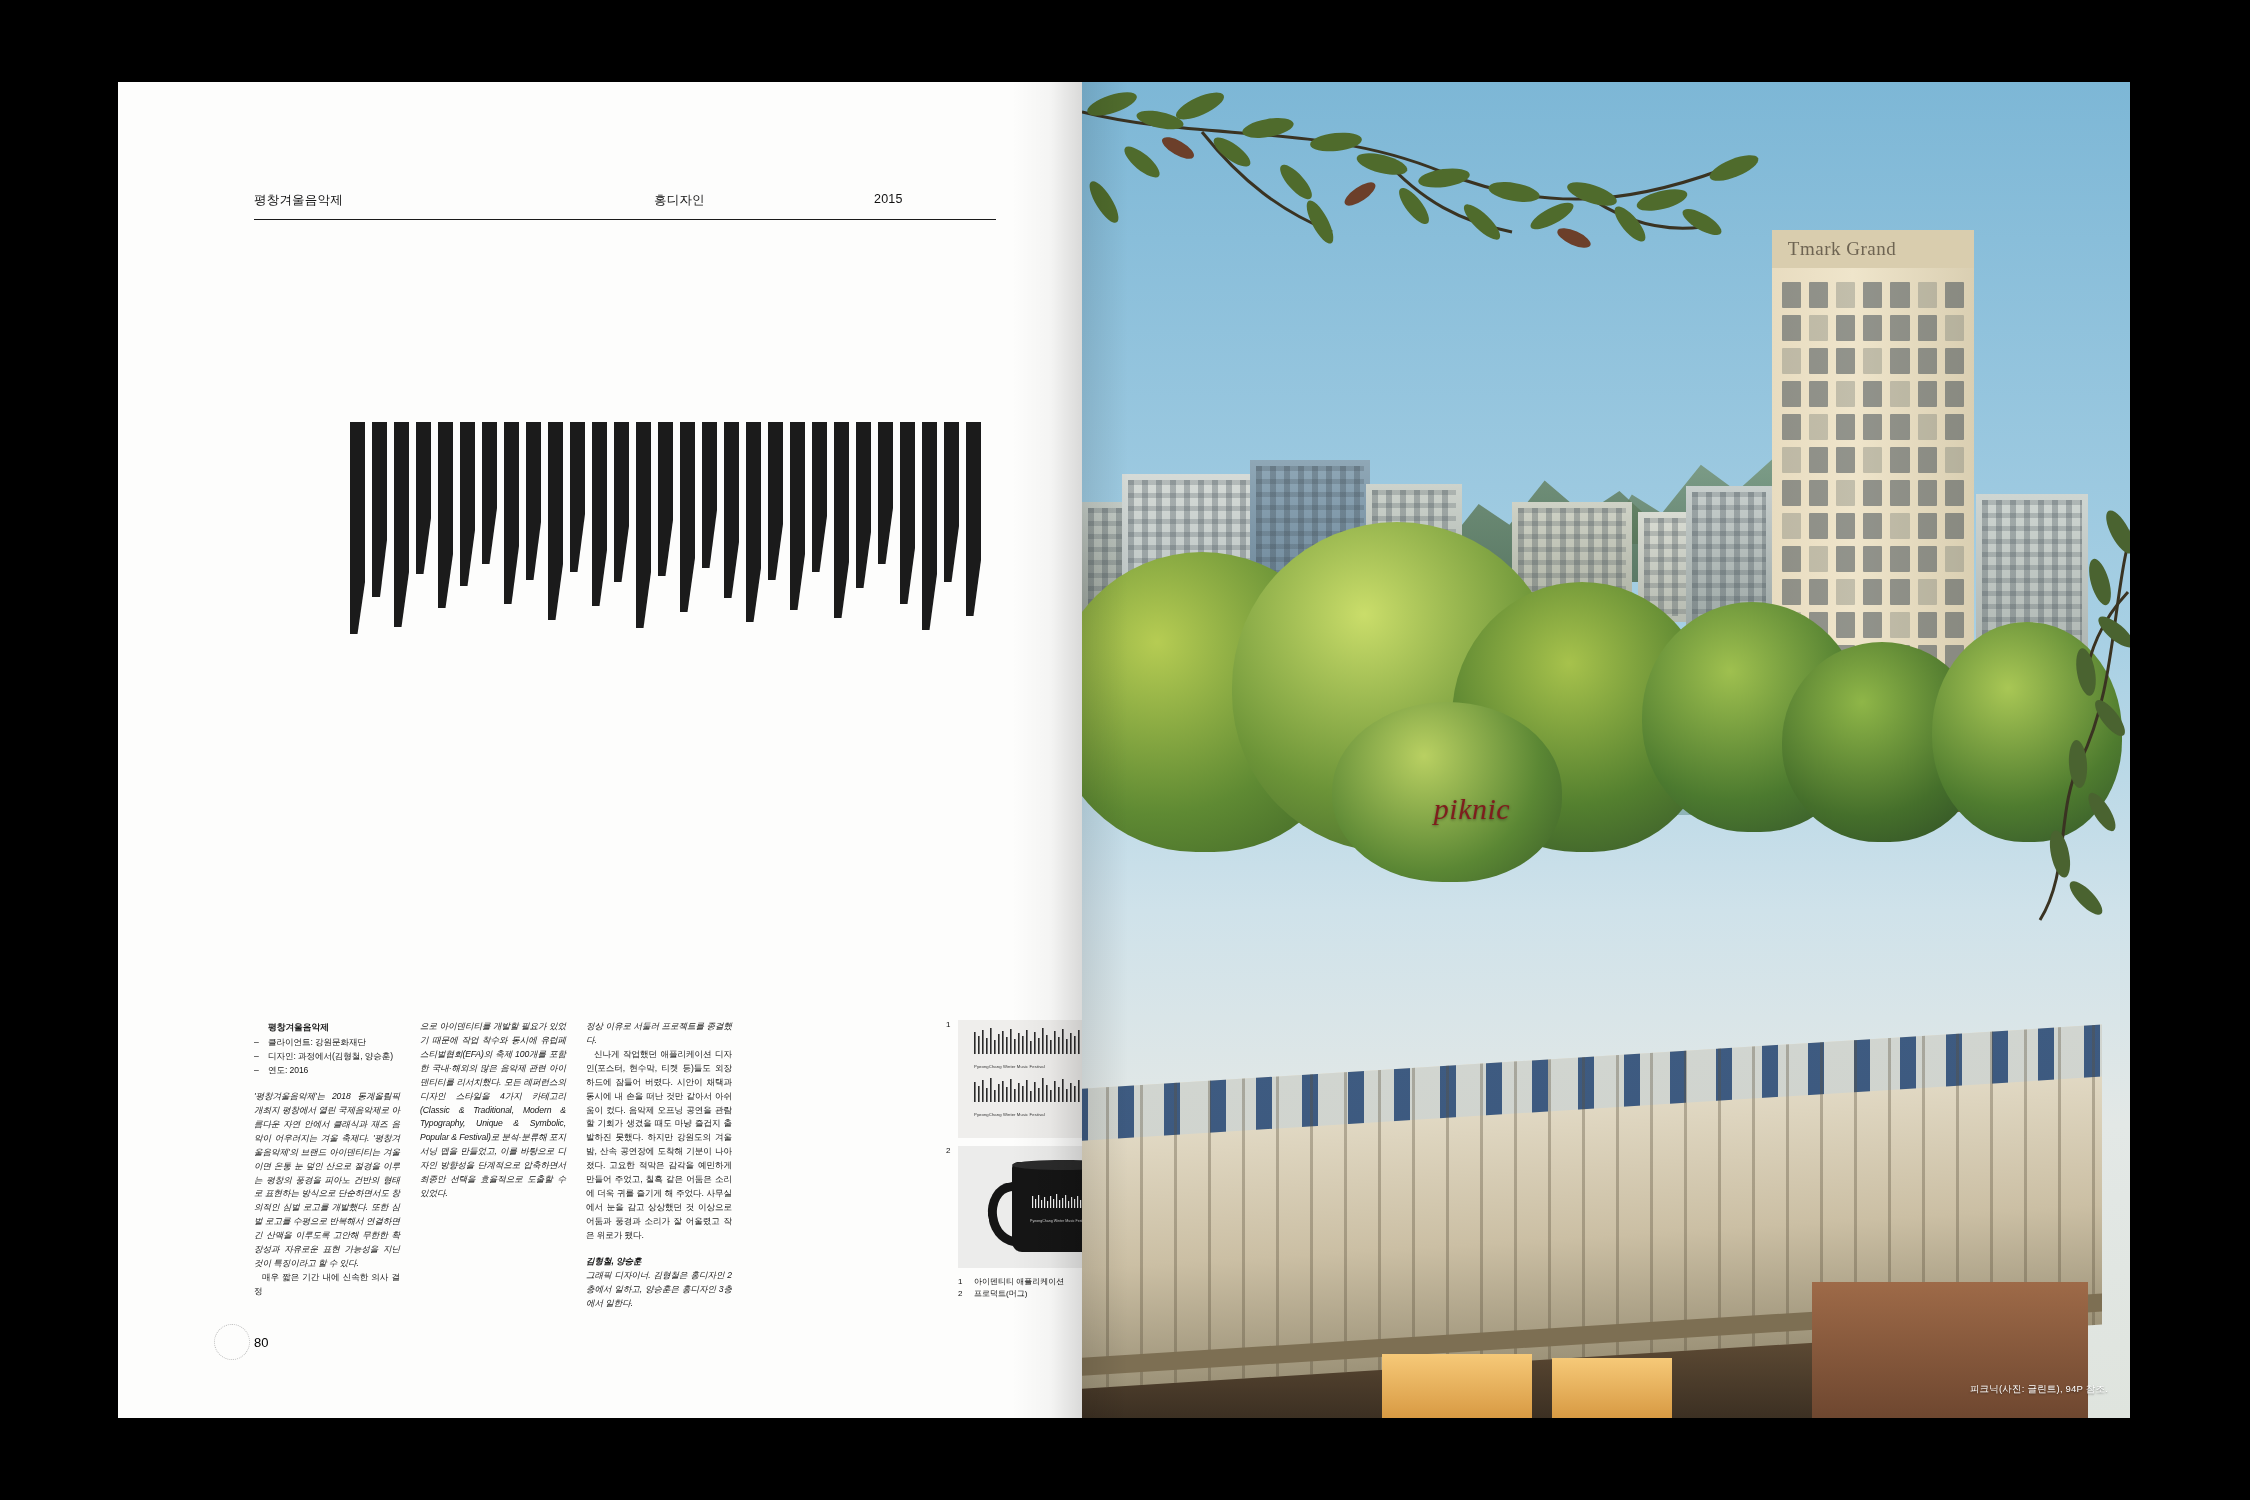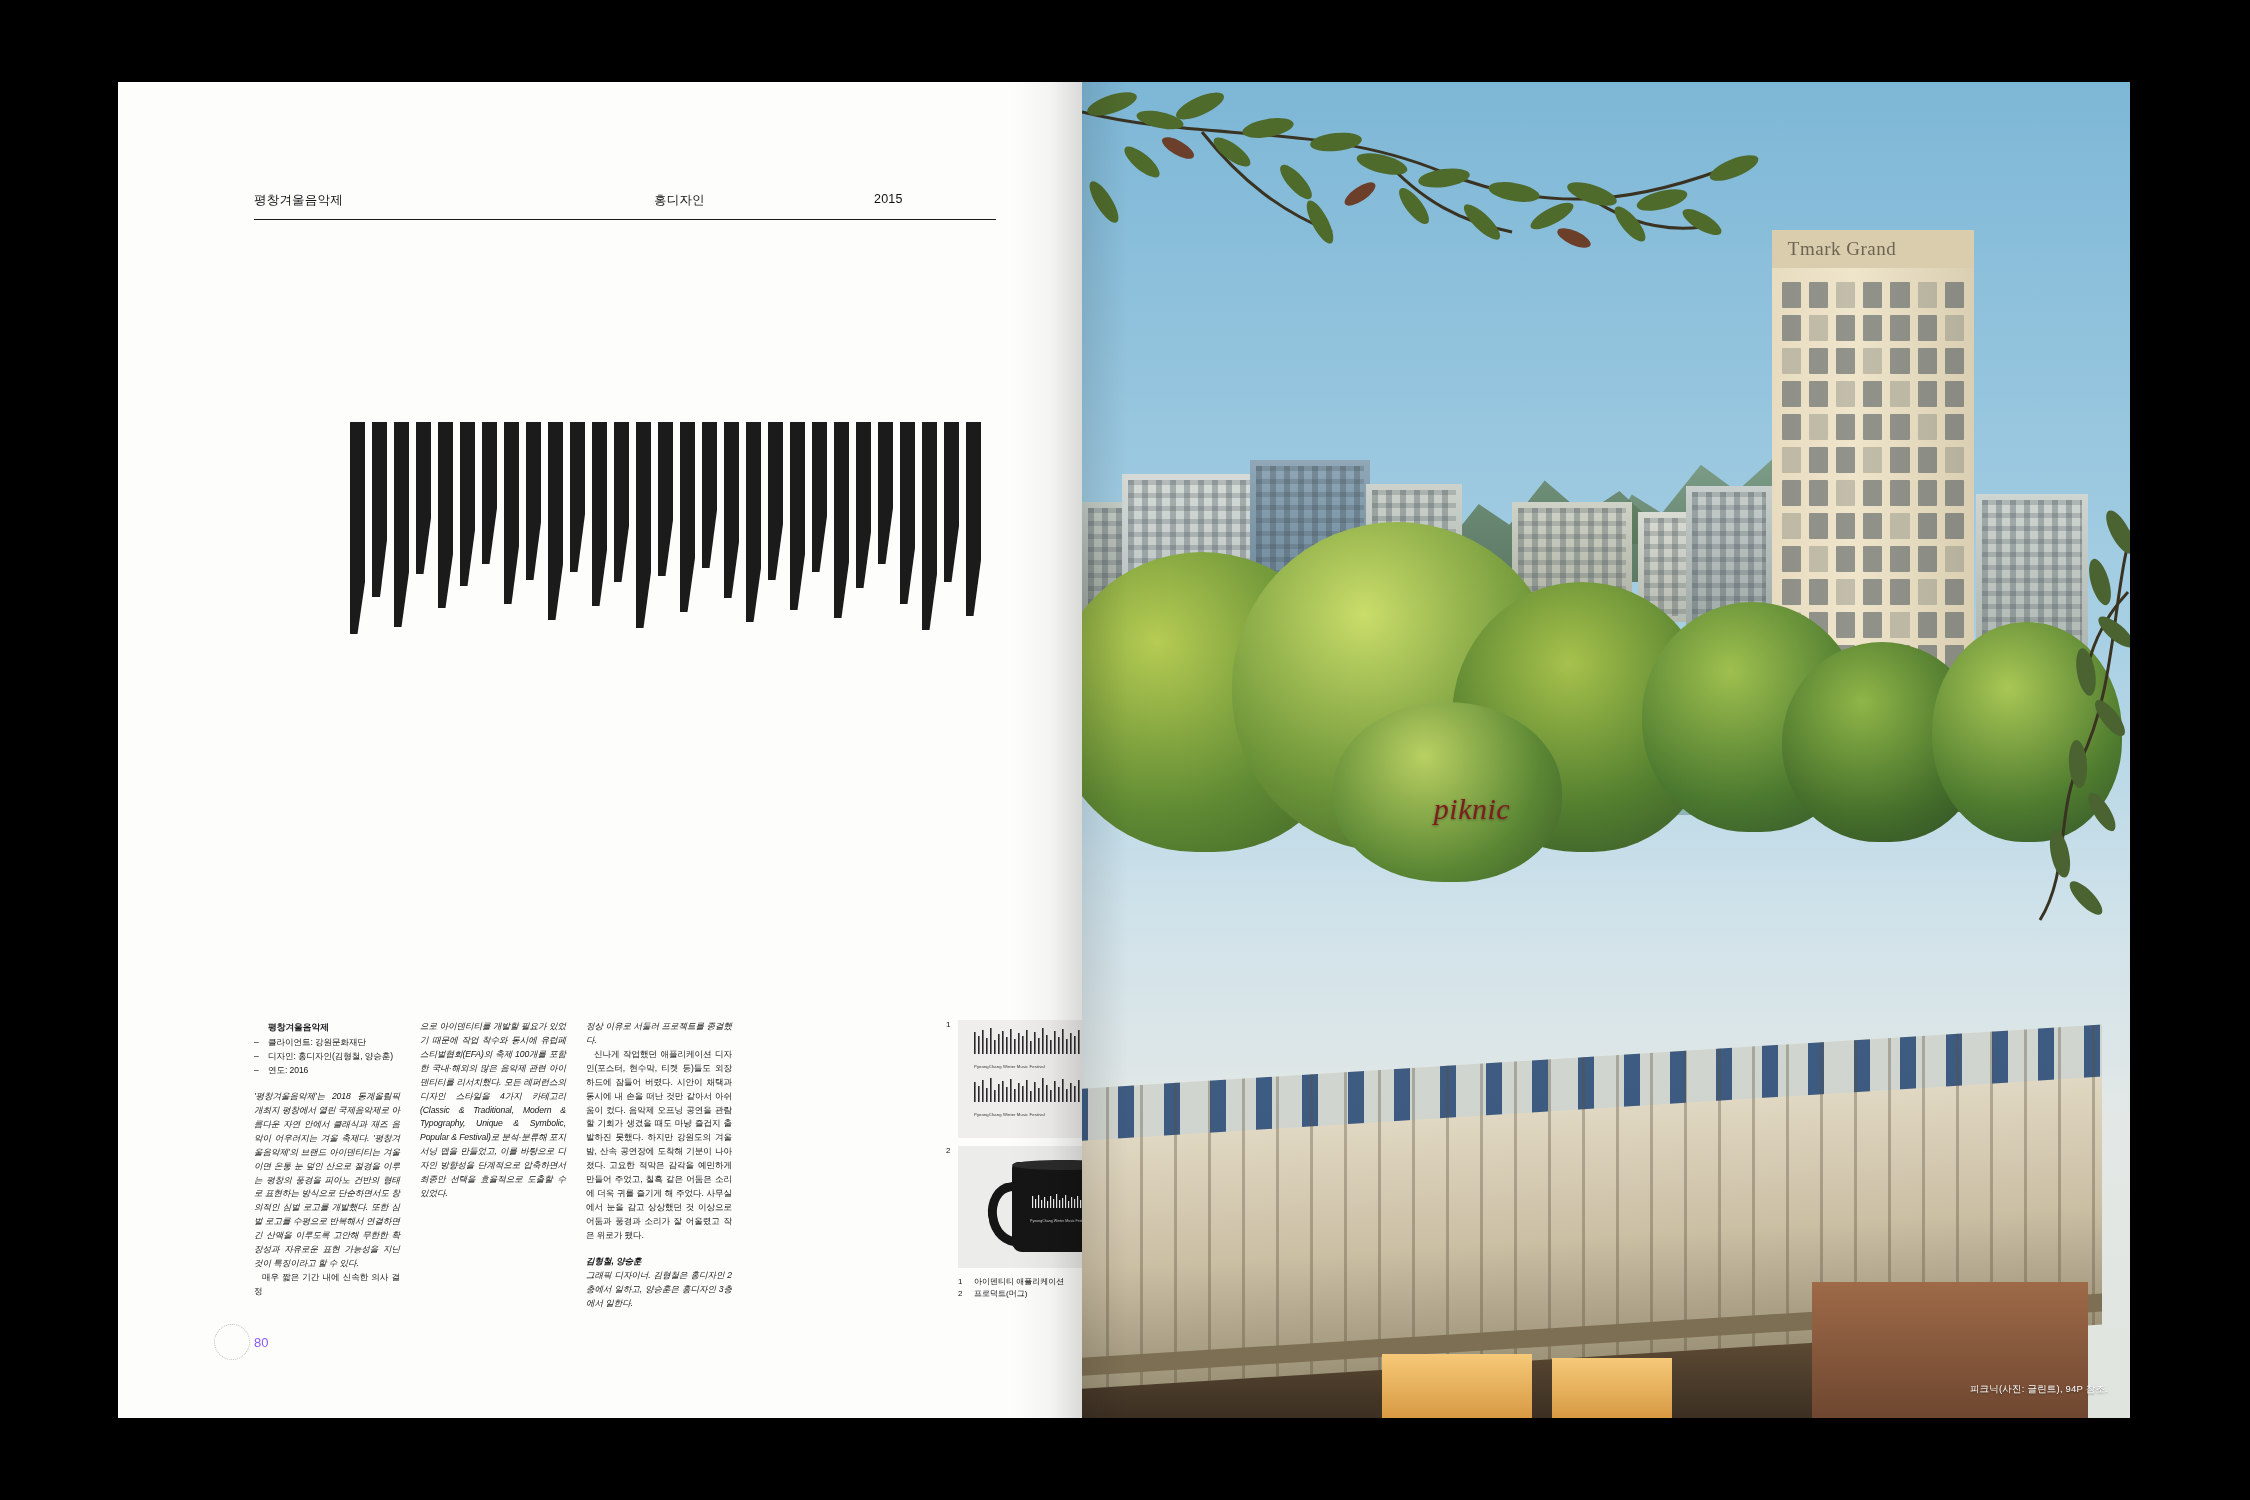--- a/index.html
+++ b/index.html
@@ -195,21 +195,21 @@
     color: #cfcfcf;
     line-height: 1.4;
   }
 
   
   #folio {
     position: absolute;
     left: 136px;
     bottom: 68px;
     font-size: 13px;
-    color: #8b5cf6;
+    color: #000000;
   }
   #stamp {
     position: absolute;
     left: 96px;
     bottom: 58px;
     width: 34px;
     height: 34px;
     border-radius: 50%;
     border: 1px dotted #bdbdbd;
   }
@@ -473,21 +473,21 @@
 
         <div class="col">
           <div class="meta-title">평창겨울음악제</div>
           <ul class="meta-list">
             <li>
                 <span class="dash">–</span>
                 <span>클라이언트: 강원문화재단</span>
               </li>
             <li>
                 <span class="dash">–</span>
-                <span>디자인: 홍디자인(김형철, 양승훈)</span>
+                <span>디자인: 과정에서(김형철, 양승훈)</span>
               </li>
             <li>
                 <span class="dash">–</span>
                 <span>연도: 2016</span>
               </li>
           </ul>
           <div class="col-spacer"></div>
           <p class="noindent">'평창겨울음악제'는 2018 동계올림픽 개최지 평창에서 열린 국제음악제로 아름다운 자연 안에서 클래식과 재즈 음악이 어우러지는 겨울 축제다. '평창겨울음악제'의 브랜드 아이덴티티는 겨울이면 온통 눈 덮인 산으로 절경을 이루는 평창의 풍경을 피아노 건반의 형태로 표현하는 방식으로 단순하면서도 창의적인 심벌 로고를 개발했다. 또한 심벌 로고를 수평으로 반복해서 연결하면 긴 산맥을 이루도록 고안해 무한한 확장성과 자유로운 표현 가능성을 지닌 것이 특징이라고 할 수 있다.</p>
           <p>매우 짧은 기간 내에 신속한 의사 결정</p>
         </div>

